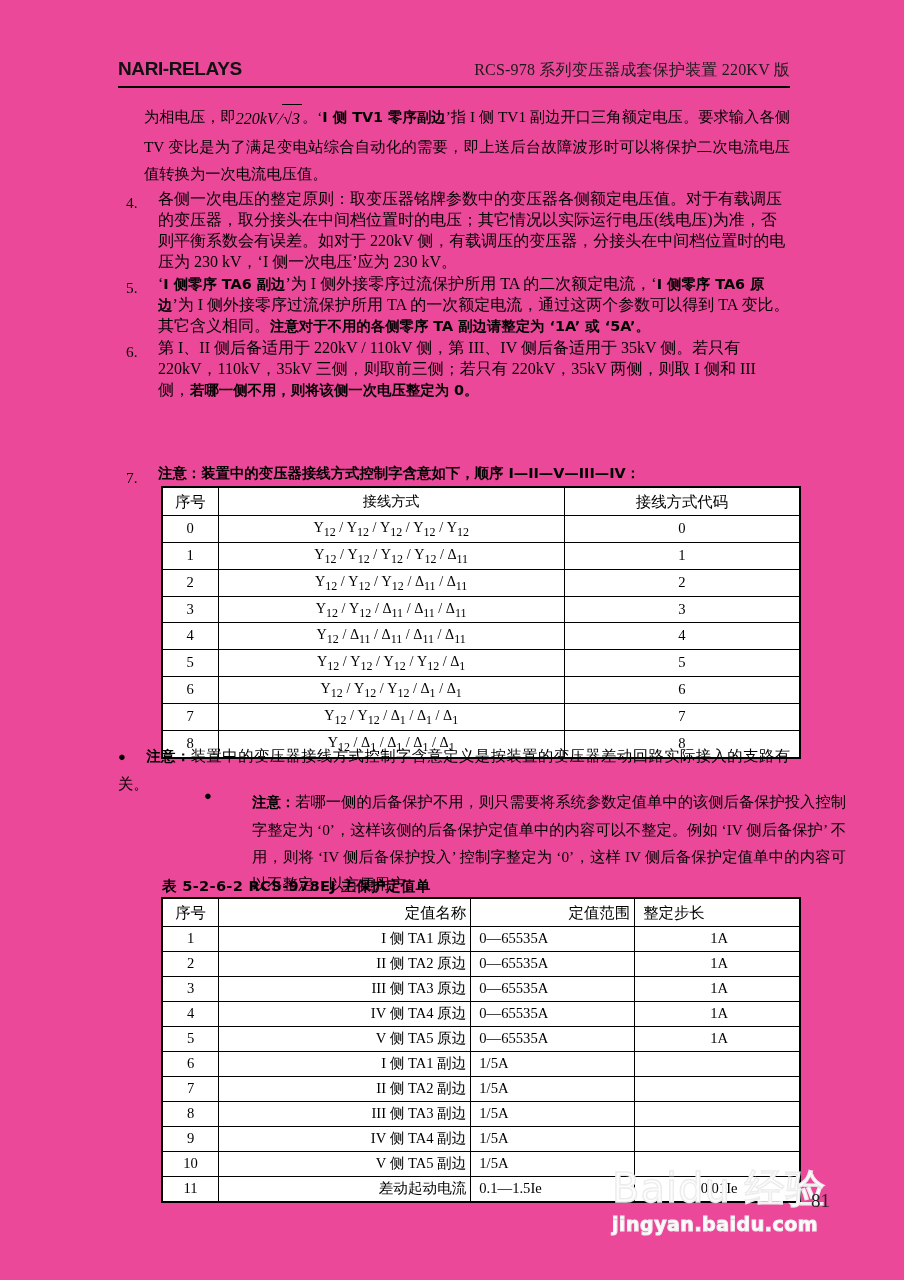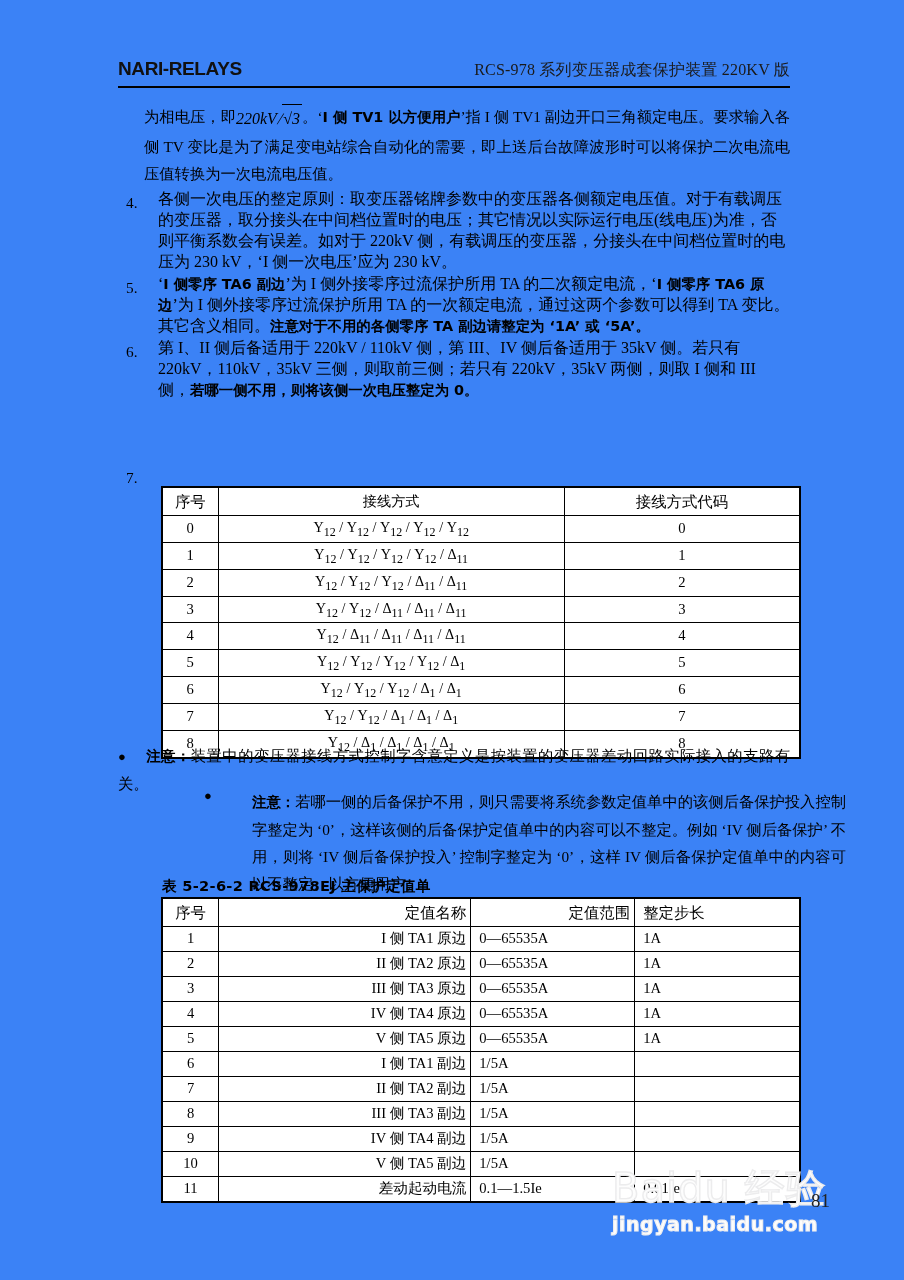--- a/index.html
+++ b/index.html
@@ -14,21 +14,21 @@
     font-family: "Liberation Serif", "DejaVu Serif", serif;
     color: #000000;
     overflow: hidden;
   }
 
   .page {
     position: absolute;
     inset: 0;
     width: 904px;
     height: 1280px;
-    background: #3b82f6;
+    background: #ec4899;
   }
 
   
   .header {
     position: absolute;
     left: 118px;
     top: 58px;
     width: 672px;
     display: flex;
     align-items: baseline;
@@ -201,21 +201,21 @@
   #setting-table-wrap {
     position: absolute;
     left: 162px;
     top: 898px;
   }
   #setting-table { width: 638px; }
   #setting-table td { height: 22px; }
   #setting-table .s-no    { width: 50px;  text-align: center; }
   #setting-table .s-name  { width: 258px; text-align: right; padding-left: 8px; }
   #setting-table .s-range { width: 160px; text-align: left; padding-left: 8px; }
-  #setting-table .s-step  { width: 162px; text-align: left; padding-left: 8px; }
+  #setting-table .s-step  { width: 162px; text-align: center; padding-left: 8px; }
   #setting-table thead td { text-align: center; font-size: 15.4px; padding: 2px 4px; }
   #setting-table thead .s-name,
   #setting-table thead .s-range { text-align: right; padding-left: 4px; }
   #setting-table thead .s-step { text-align: left; padding-left: 8px; }
 
   
   #watermark {
     position: absolute;
     left: 612px;
     top: 1168px;
@@ -259,41 +259,42 @@
 
   <div class="header">
     <span class="brand">NARI-RELAYS</span>
     <span class="header-right">RCS-978 系列变压器成套保护装置 220KV 版</span>
   </div>
   <div class="header-rule"></div>
 
   <div class="content">
 
     <p class="para lead-para">
-      <span>为相电压，即</span><span class="mfrac"><span class="num-part">220kV</span><span class="slash">/</span><span class="radical"><span class="radsym">√</span><span>3</span></span></span><span>。‘</span><span class="hei">I 侧 TV1 以方便用户</span><span>’指 I 侧 TV1 副边开口三角额定电压。要求输入各侧 TV 变比是为了满足变电站综合自动化的需要，即上送后台故障波形时可以将保护二次电流电压值转换为一次电流电压值。</span>
+      <span>为相电压，即</span><span class="mfrac"><span class="num-part">220kV</span><span class="slash">/</span><span class="radical"><span class="radsym">√</span><span>3</span></span></span><span>。‘</span><span class="hei">I 侧 TV1 零序副边</span><span>’指 I 侧 TV1 副边开口三角额定电压。要求输入各侧 TV 变比是为了满足变电站综合自动化的需要，即上送后台故障波形时可以将保护二次电流电压值转换为一次电流电压值。</span>
     </p>
 
     <div class="para num-item">
       <span class="num">4.</span>
       <span>各侧一次电压的整定原则：取变压器铭牌参数中的变压器各侧额定电压值。对于有载调压的变压器，取分接头在中间档位置时的电压；其它情况以实际运行电压(线电压)为准，否则平衡系数会有误差。如对于 220kV 侧，有载调压的变压器，分接头在中间档位置时的电压为 230 kV，‘I 侧一次电压’应为 230 kV。</span>
     </div>
 
     <div class="para num-item">
       <span class="num">5.</span>
       <span>‘</span><span class="hei">I 侧零序 TA6 副边</span><span>’为 I 侧外接零序过流保护所用 TA 的二次额定电流，‘</span><span class="hei">I 侧零序 TA6 原边</span><span>’为 I 侧外接零序过流保护所用 TA 的一次额定电流，通过这两个参数可以得到 TA 变比。其它含义相同。</span><span class="hei">注意对于不用的各侧零序 TA 副边请整定为 ‘1A’ 或 ‘5A’。</span>
     </div>
 
     <div class="para num-item">
       <span class="num">6.</span>
       <span>第 I、II 侧后备适用于 220kV / 110kV 侧，第 III、IV 侧后备适用于 35kV 侧。若只有 220kV，110kV，35kV 三侧，则取前三侧；若只有 220kV，35kV 两侧，则取 I 侧和 III 侧，</span><span class="hei">若哪一侧不用，则将该侧一次电压整定为 0。</span>
     </div>
   </div>
 
   <div class="para num-item" id="item7" style="position:absolute; left:118px; top:463px; width:672px;">
     <span class="num">7.</span>
+    <span class="hei">注意：装置中的变压器接线方式控制字含意如下，顺序 I—II—V—III—IV：</span>
   </div>
 
   <div id="conn-table-wrap" class="frame-heavy">
     <table class="tbl" id="conn-table">
       <thead>
         <tr>
           <td class="c-no">序号</td>
           <td class="c-way">接线方式</td>
           <td class="c-code">接线方式代码</td>
         </tr>

